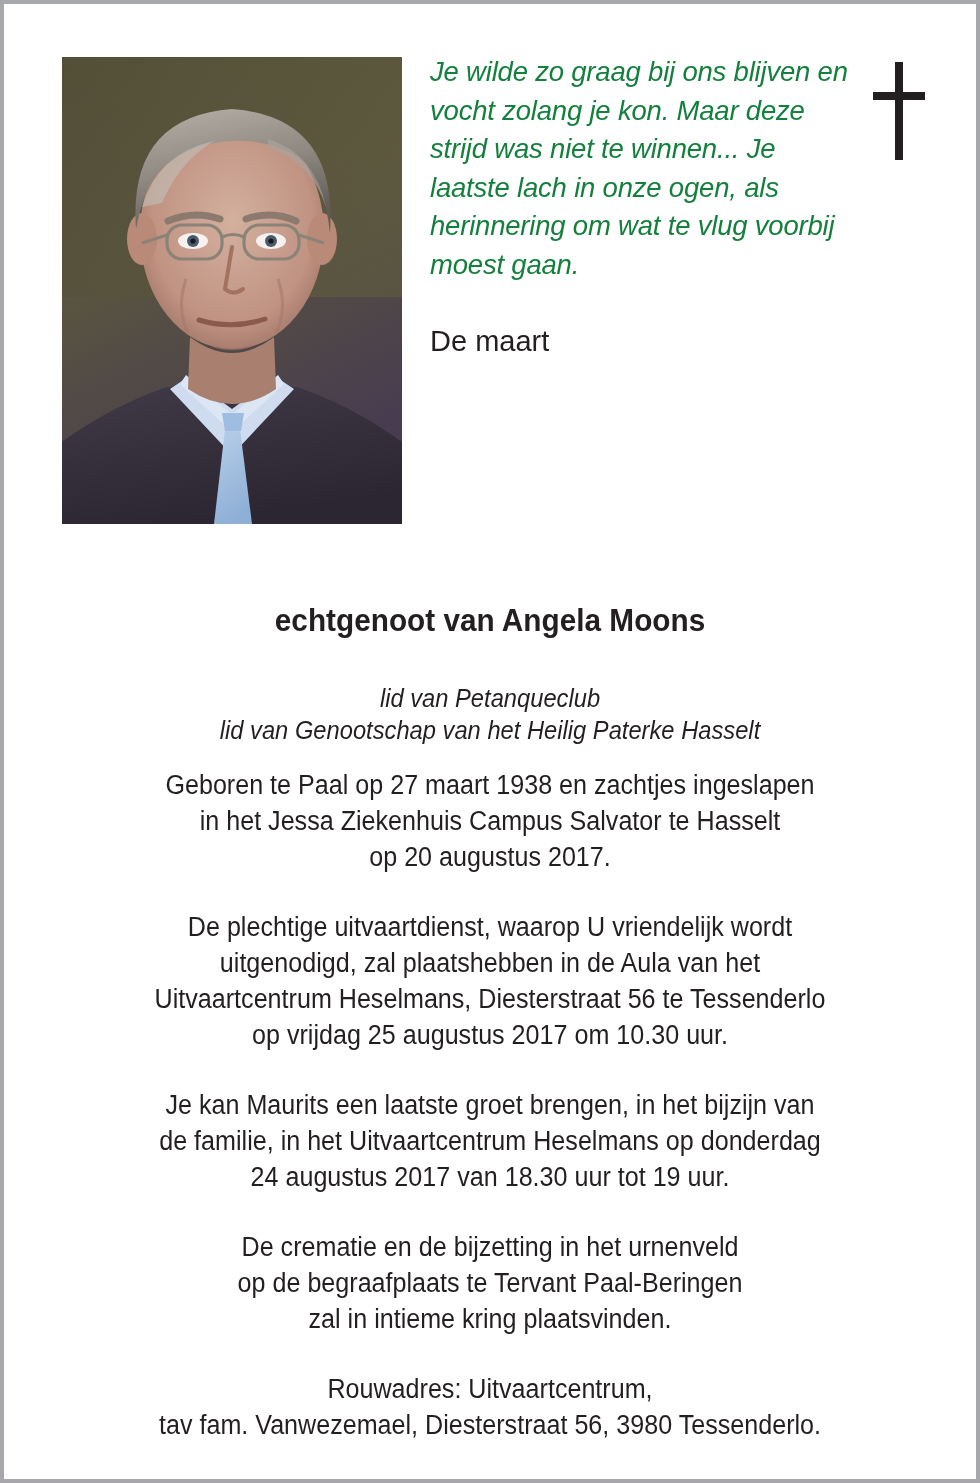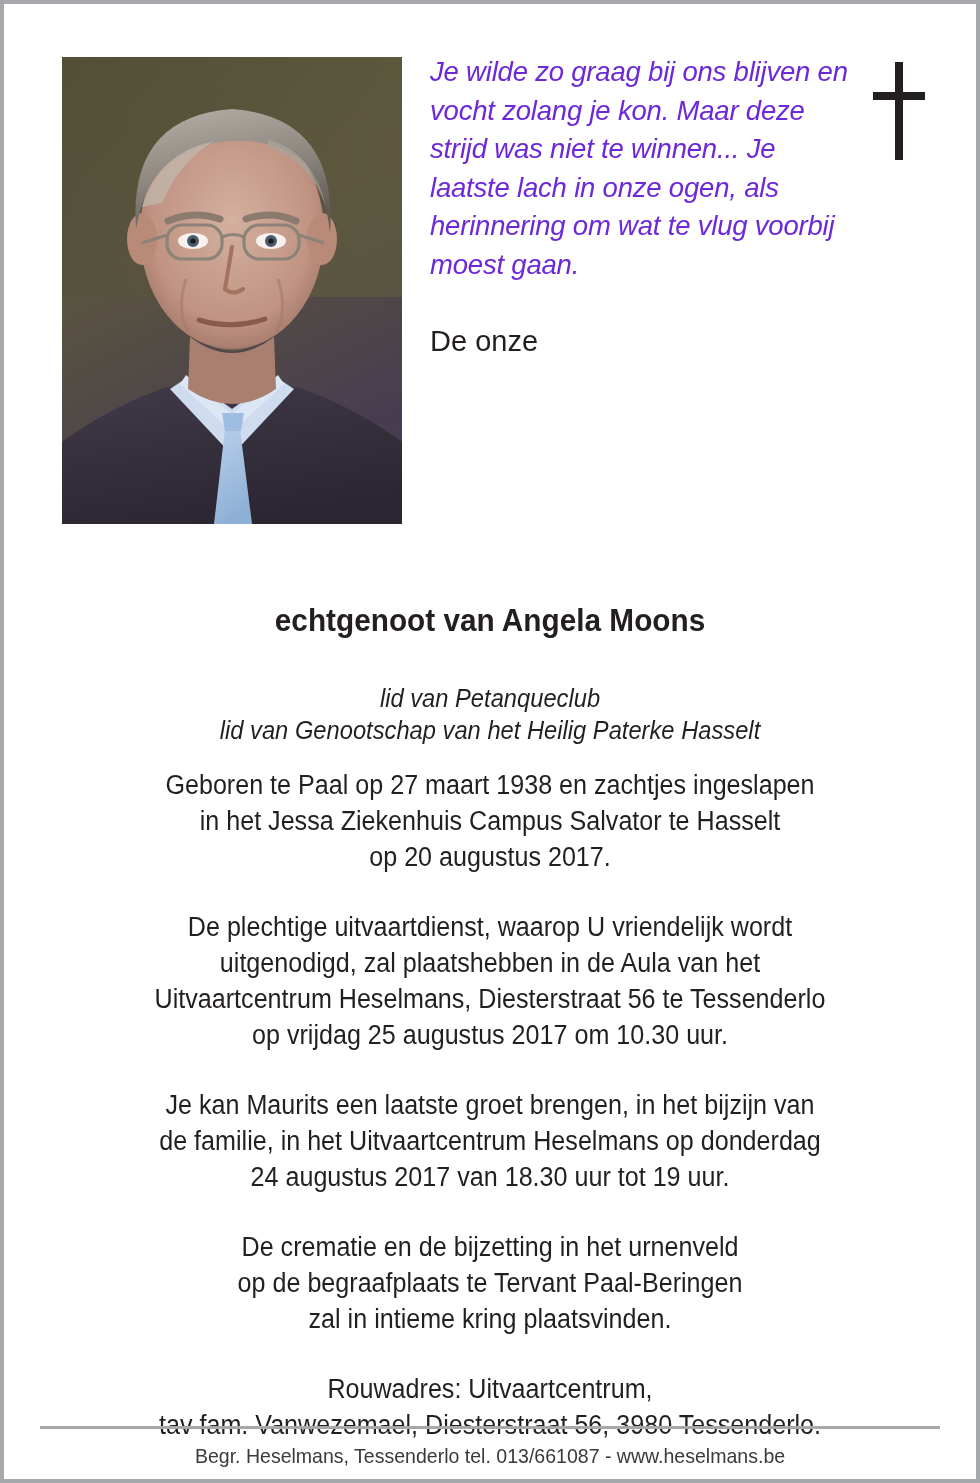--- a/index.html
+++ b/index.html
@@ -43,21 +43,21 @@
 
   .poem {
     position: absolute;
     left: 426px;
     top: 49px;
     width: 430px;
     font-style: italic;
     font-size: 27.5px;
     line-height: 38.5px;
     letter-spacing: -0.2px;
-    color: #6d28d9;
+    color: #15803d;
   }
 
   .cross {
     position: absolute;
     left: 869px;
     top: 58px;
     width: 52px;
     height: 98px;
   }
   .cross .v {
@@ -251,21 +251,21 @@
     </div>
 
     <div class="poem">Je wilde zo graag bij ons blijven en vocht zolang je kon. Maar deze strijd was niet te winnen...
 Je laatste lach in onze ogen, als herinnering om wat te vlug voorbij moest gaan.</div>
 
     <div class="cross">
       <div class="v"></div>
       <div class="h"></div>
     </div>
 
-    <div class="salutation">De onze</div>
+    <div class="salutation">De maart</div>
 
   </div>
 
   <div class="spouse">echtgenoot van Angela Moons</div>
 
   <div class="memberships">
     <div>lid van Petanqueclub</div>
     <div>lid van Genootschap van het Heilig Paterke Hasselt</div>
   </div>
 
@@ -280,18 +280,14 @@
     <p class="para">Je kan Maurits een laatste groet brengen, in het bijzijn van
 de familie, in het Uitvaartcentrum Heselmans op donderdag
 24 augustus 2017 van 18.30 uur tot 19 uur.</p>
     <p class="para">De crematie en de bijzetting in het urnenveld
 op de begraafplaats  te Tervant Paal-Beringen
 zal in intieme kring plaatsvinden.</p>
     <p class="para">Rouwadres: Uitvaartcentrum,
 tav fam. Vanwezemael, Diesterstraat 56, 3980 Tessenderlo.</p>
   </div>
 
-  <div class="footer">
-    <div class="footer-rule"></div>
-    <div class="footer-text">Begr. Heselmans, Tessenderlo tel. 013/661087 - www.heselmans.be</div>
-  </div>
 
 </div>
 
 </body></html>

